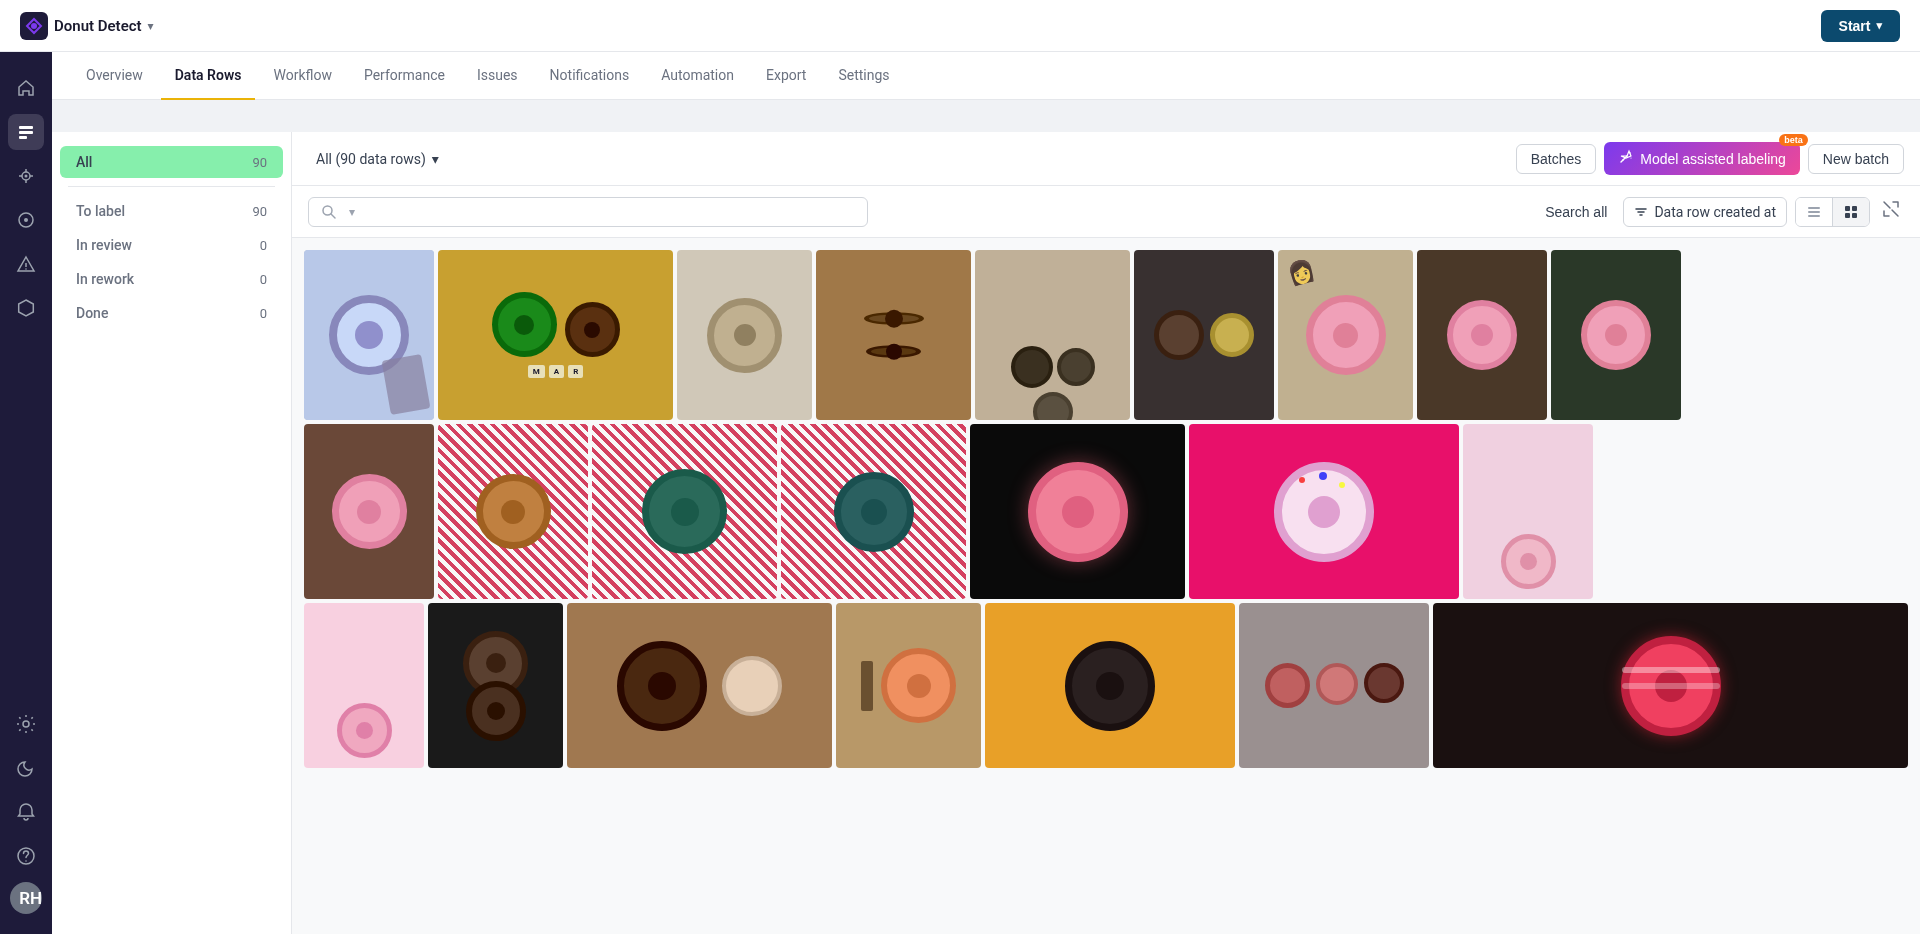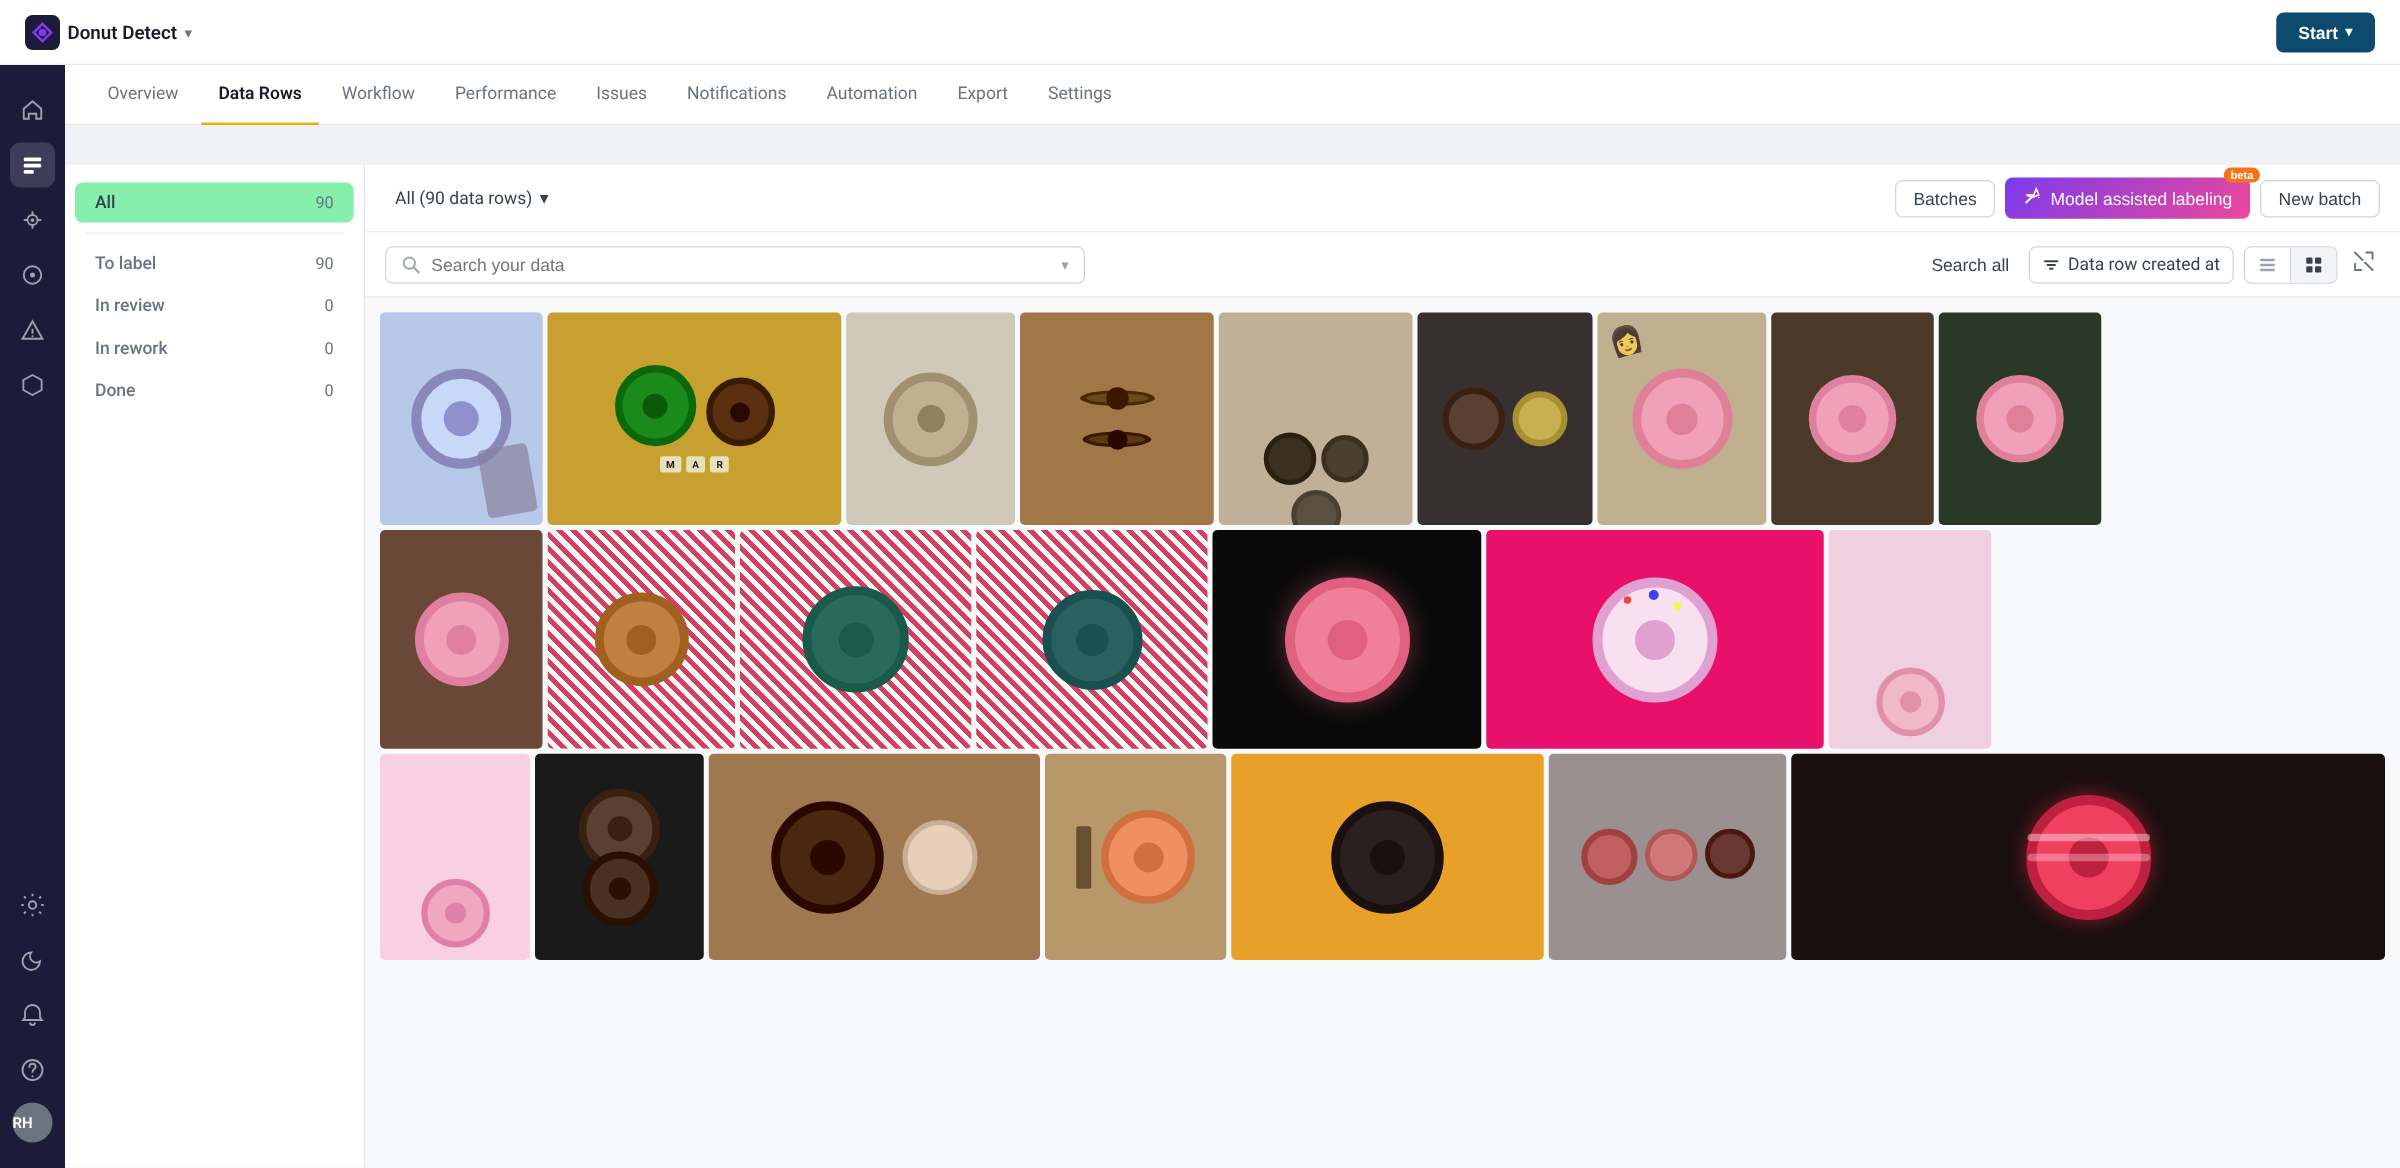--- a/index.html
+++ b/index.html
@@ -34,22 +34,22 @@
     .sidebar-logo svg { width: 28px; height: 28px; }
     .sidebar-icons { display: flex; flex-direction: column; align-items: center; gap: 8px; flex: 1; width: 100%; padding-top: 10px; }
     .sidebar-icon {
       width: 36px; height: 36px; border-radius: 8px; display: flex; align-items: center;
       justify-content: center; cursor: pointer; color: #9ca3af; font-size: 18px;
     }
     .sidebar-icon.active { background: rgba(255,255,255,0.15); color: #fff; }
     .sidebar-bottom { display: flex; flex-direction: column; align-items: center; gap: 8px; }
     .sidebar-avatar {
       width: 32px; height: 32px; border-radius: 50%; background: #6b7280;
-      display: flex; align-items: center; justify-content: flex-start;
-      color: #fff; font-size: 12px; font-weight: 600;
+      display: flex; align-items: center; justify-content: flex-end;
+      color: #fff; font-size: 17px; font-weight: 600;
     }
 
     
     .main {
       margin-left: 52px; margin-top: 52px; display: flex; flex-direction: column; height: calc(100vh - 52px); gap: 32px;
     }
 
     
     .nav-tabs {
       background: #fff; border-bottom: 1px solid #e5e7eb;
@@ -340,21 +340,20 @@
           <button class="newbatch-btn">New batch</button>
         </div>
       </div>
 
       <div class="search-bar">
         <div class="search-input-wrap">
           <svg width="16" height="16" viewBox="0 0 16 16" fill="none" style="margin-right:8px;flex-shrink:0;">
               <circle cx="6.5" cy="6.5" r="4.5" stroke="#9ca3af" stroke-width="1.5"></circle>
               <path d="M10 10L14 14" stroke="#9ca3af" stroke-width="1.5" stroke-linecap="round"></path>
             </svg>
-          <input type="text" placeholder="Search your data" style="">
           <span class="search-chevron">▾</span>
         </div>
         <div class="search-right">
           <button class="select-all-btn">Search all</button>
           <div class="sort-btn">
             <svg width="14" height="14" viewBox="0 0 14 14" fill="none">
                 <path d="M2 4h10M4 7h6M6 10h2" stroke="#374151" stroke-width="1.5" stroke-linecap="round"></path>
               </svg>
             <span>Data row created at</span>
           </div>

